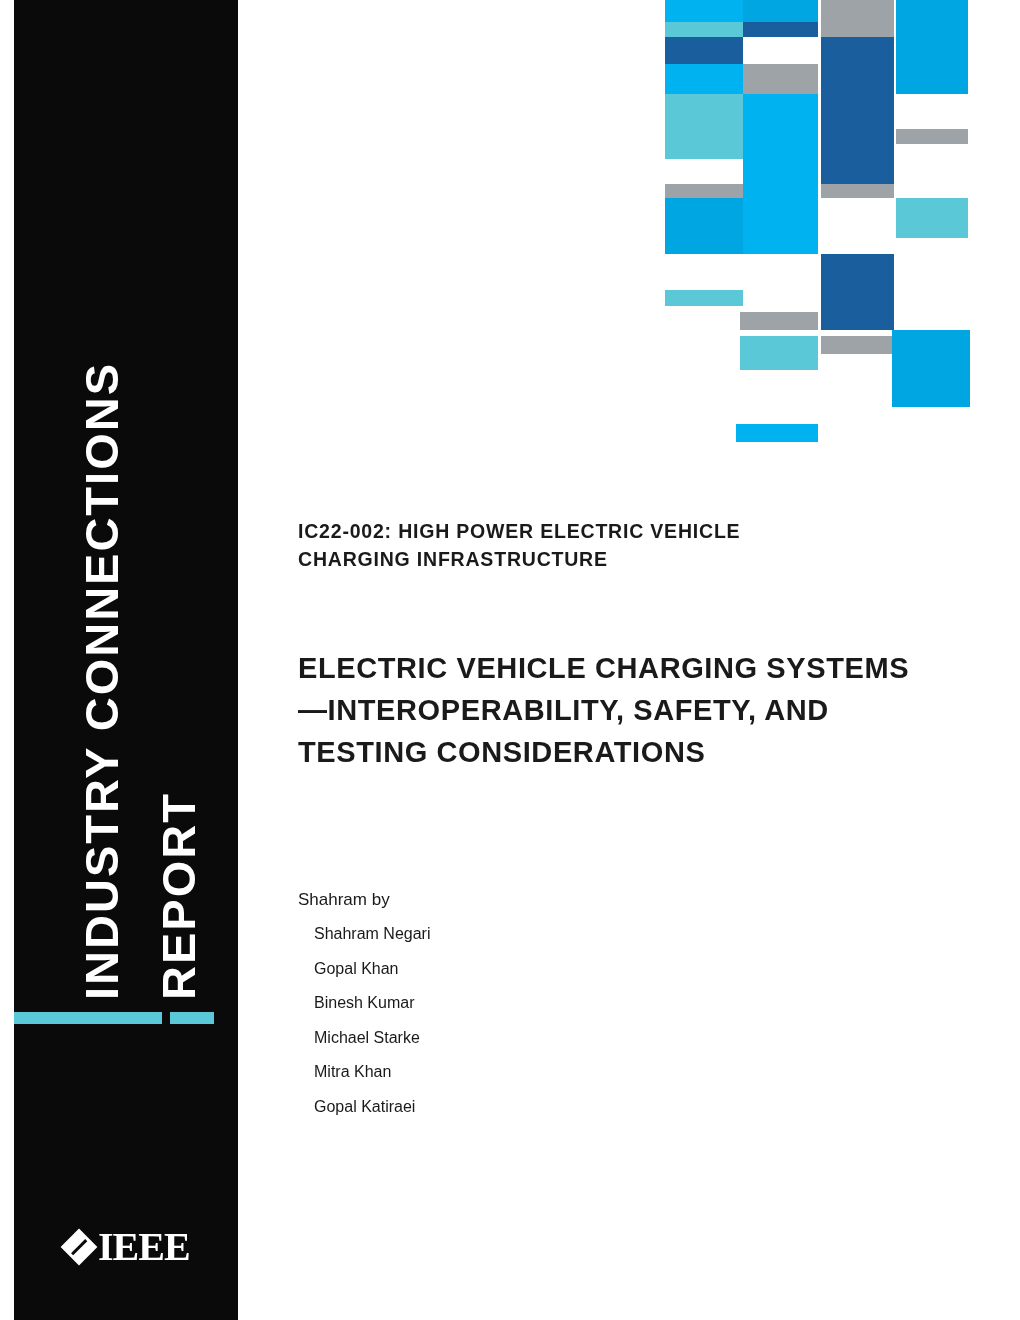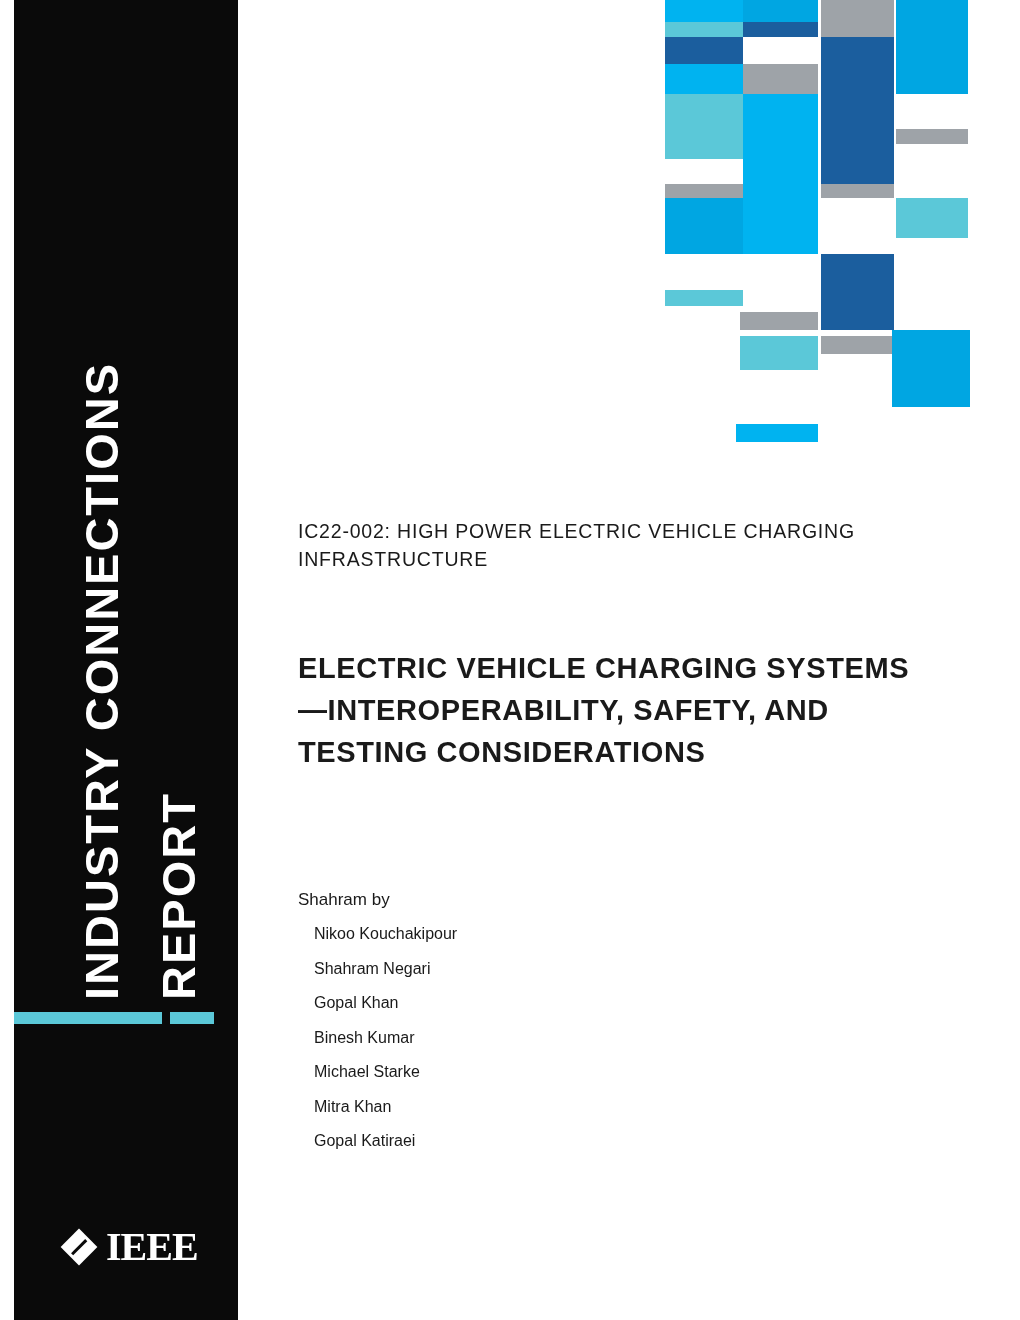--- a/index.html
+++ b/index.html
@@ -91,21 +91,21 @@
   }
   .accent-bars .bar.b1 { left: 0px;   width: 148px; }
   .accent-bars .bar.b2 { left: 156px; width: 44px; }
 
   .ieee-mark {
     position: absolute;
     left: 52px;
     bottom: 50px;
     display: flex;
     align-items: center;
-    gap: 14px;
+    gap: 6px;
   }
   .ieee-mark .diamond {
     width: 26px;
     height: 26px;
     background: #ffffff;
     transform: rotate(45deg);
     position: relative;
   }
   .ieee-mark .diamond::after {
     content: "";
@@ -145,21 +145,21 @@
     width: 660px;
   }
 
   .subtitle {
     position: absolute;
     top: 517px;
     left: 0;
     width: 560px;
     color: #1a1a1a;
     font-size: 19.5px;
-    font-weight: normal;
+    font-weight: bold;
     letter-spacing: 0.8px;
     line-height: 1.45;
     text-transform: uppercase;
   }
 
   .main-title {
     position: absolute;
     top: 648px;
     left: 0;
     width: 620px;
@@ -263,21 +263,20 @@
 
 <div class="content">
 
   <div class="subtitle">IC22-002: HIGH POWER ELECTRIC VEHICLE CHARGING INFRASTRUCTURE</div>
 
   <div class="main-title">ELECTRIC VEHICLE CHARGING SYSTEMS—INTEROPERABILITY, SAFETY, AND TESTING CONSIDERATIONS</div>
 
   <div class="authored-by">Shahram by</div>
 
   <div class="authors" id="authors">
-      <div class="author">Nikoo Kouchakipour</div>
       <div class="author">Shahram Negari</div>
       <div class="author">Gopal Khan</div>
       <div class="author">Binesh Kumar</div>
       <div class="author">Michael Starke</div>
       <div class="author">Mitra Khan</div>
       <div class="author">Gopal Katiraei</div>
     </div>
 
 </div>
 

